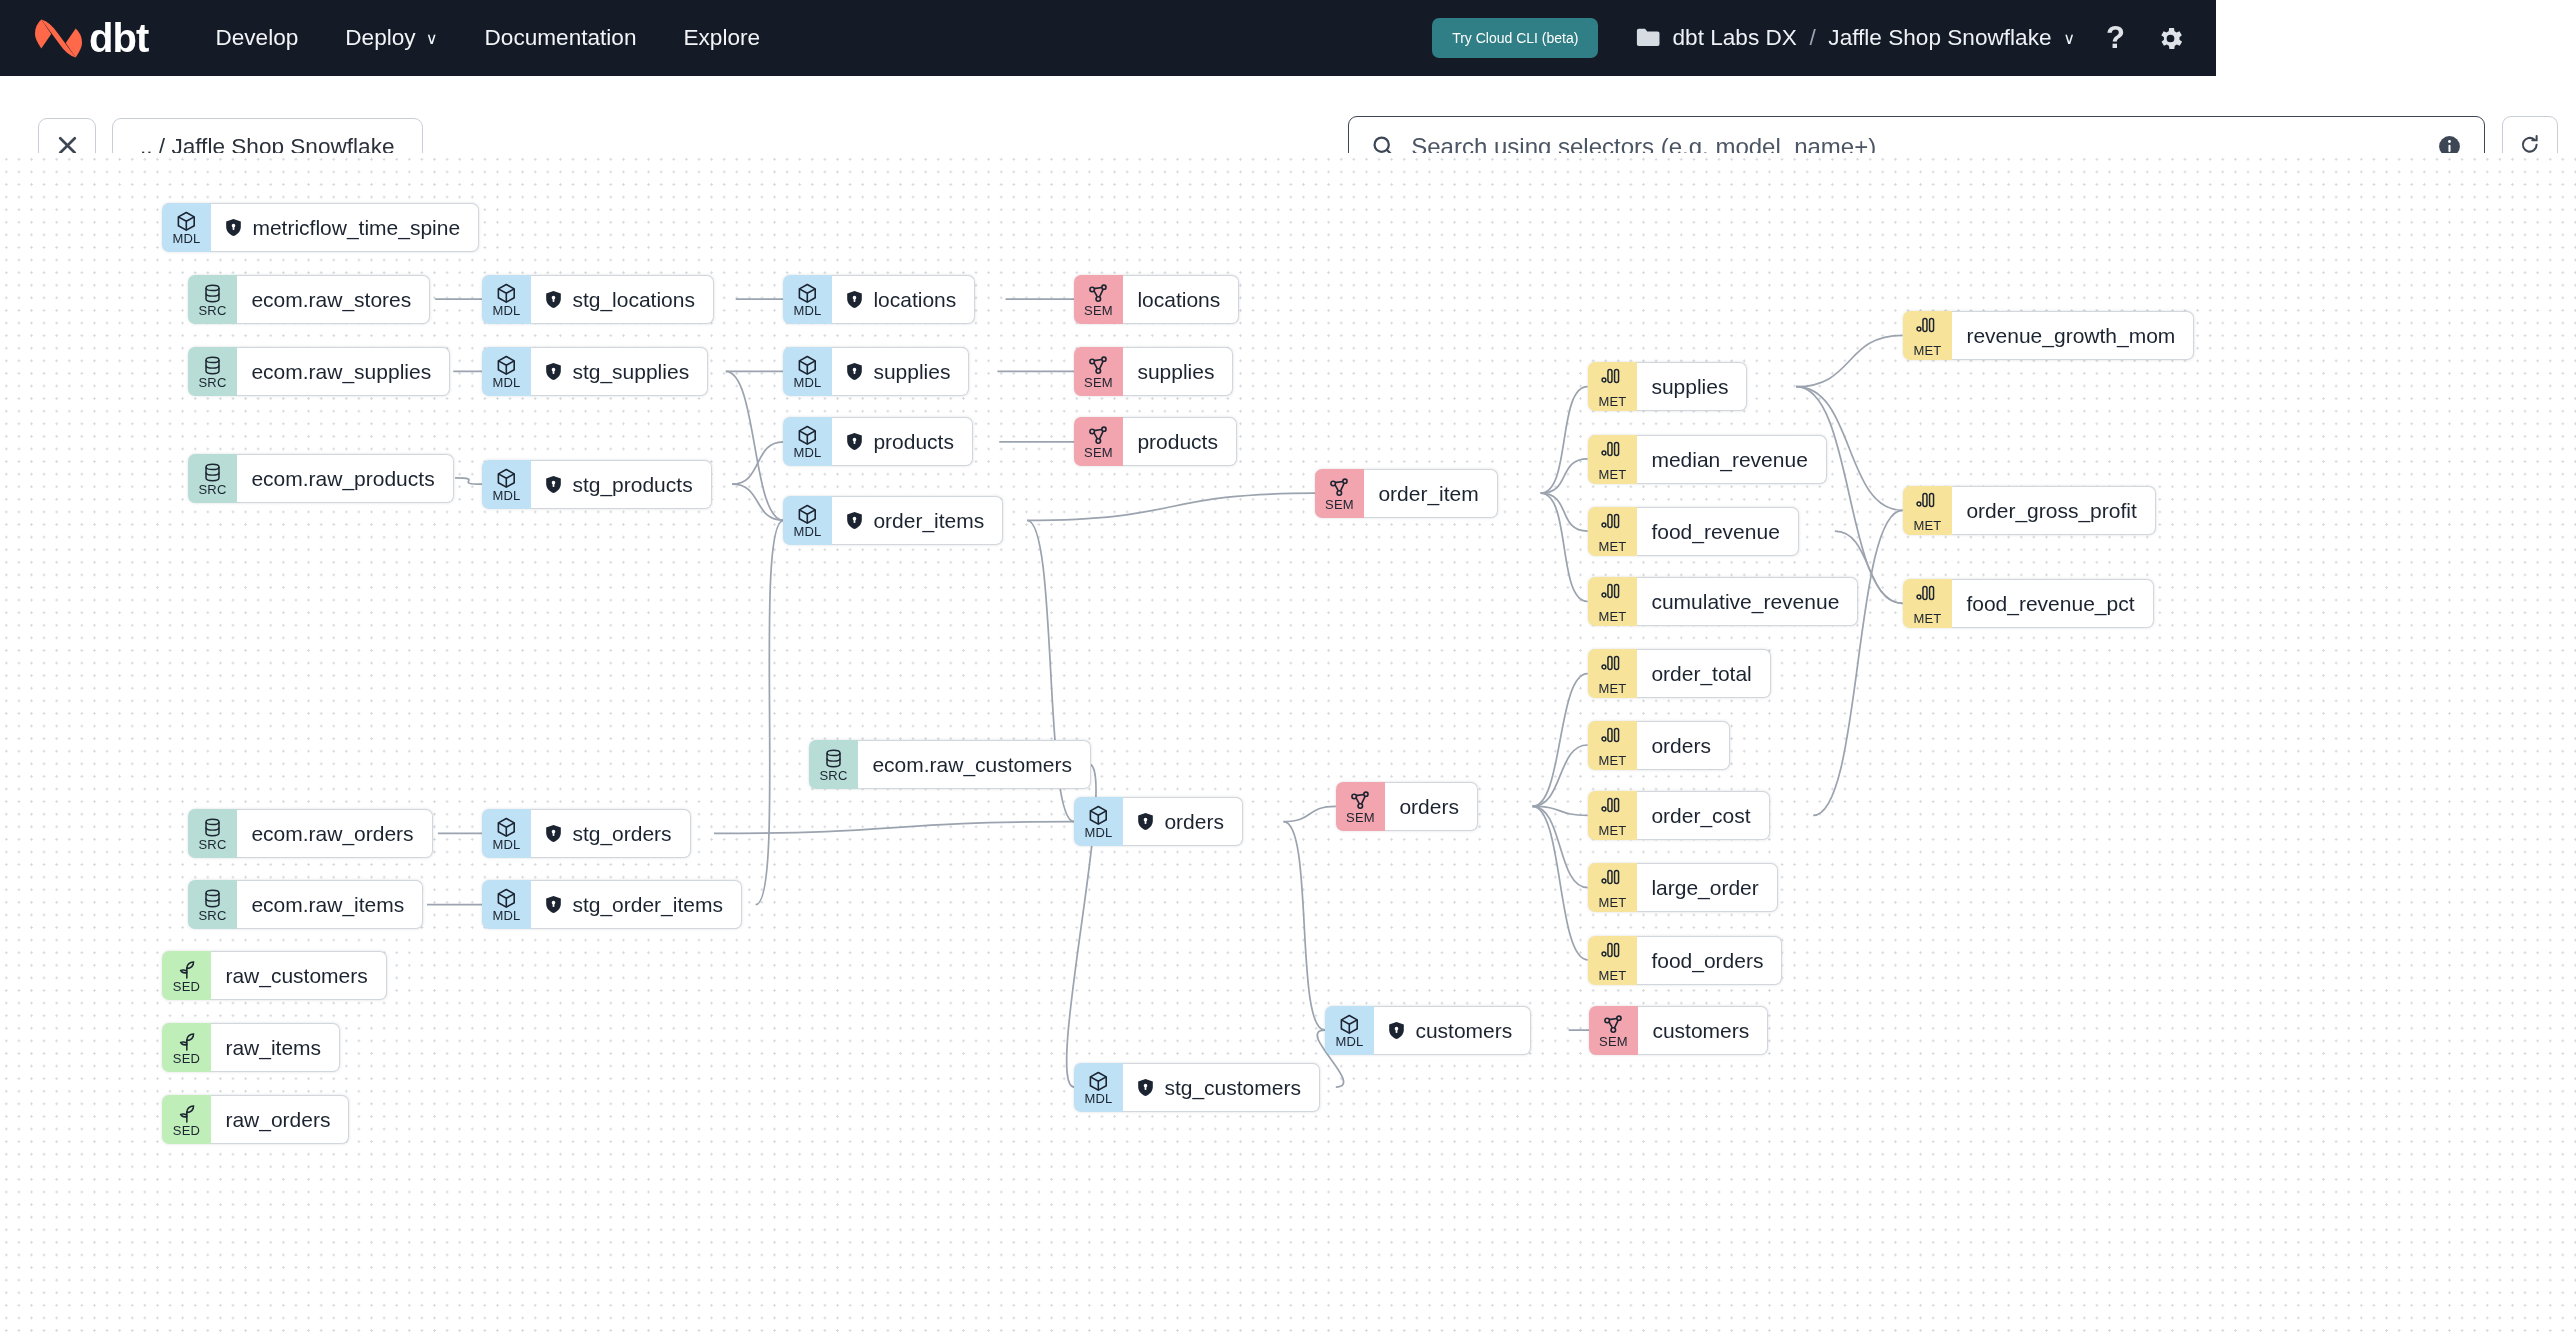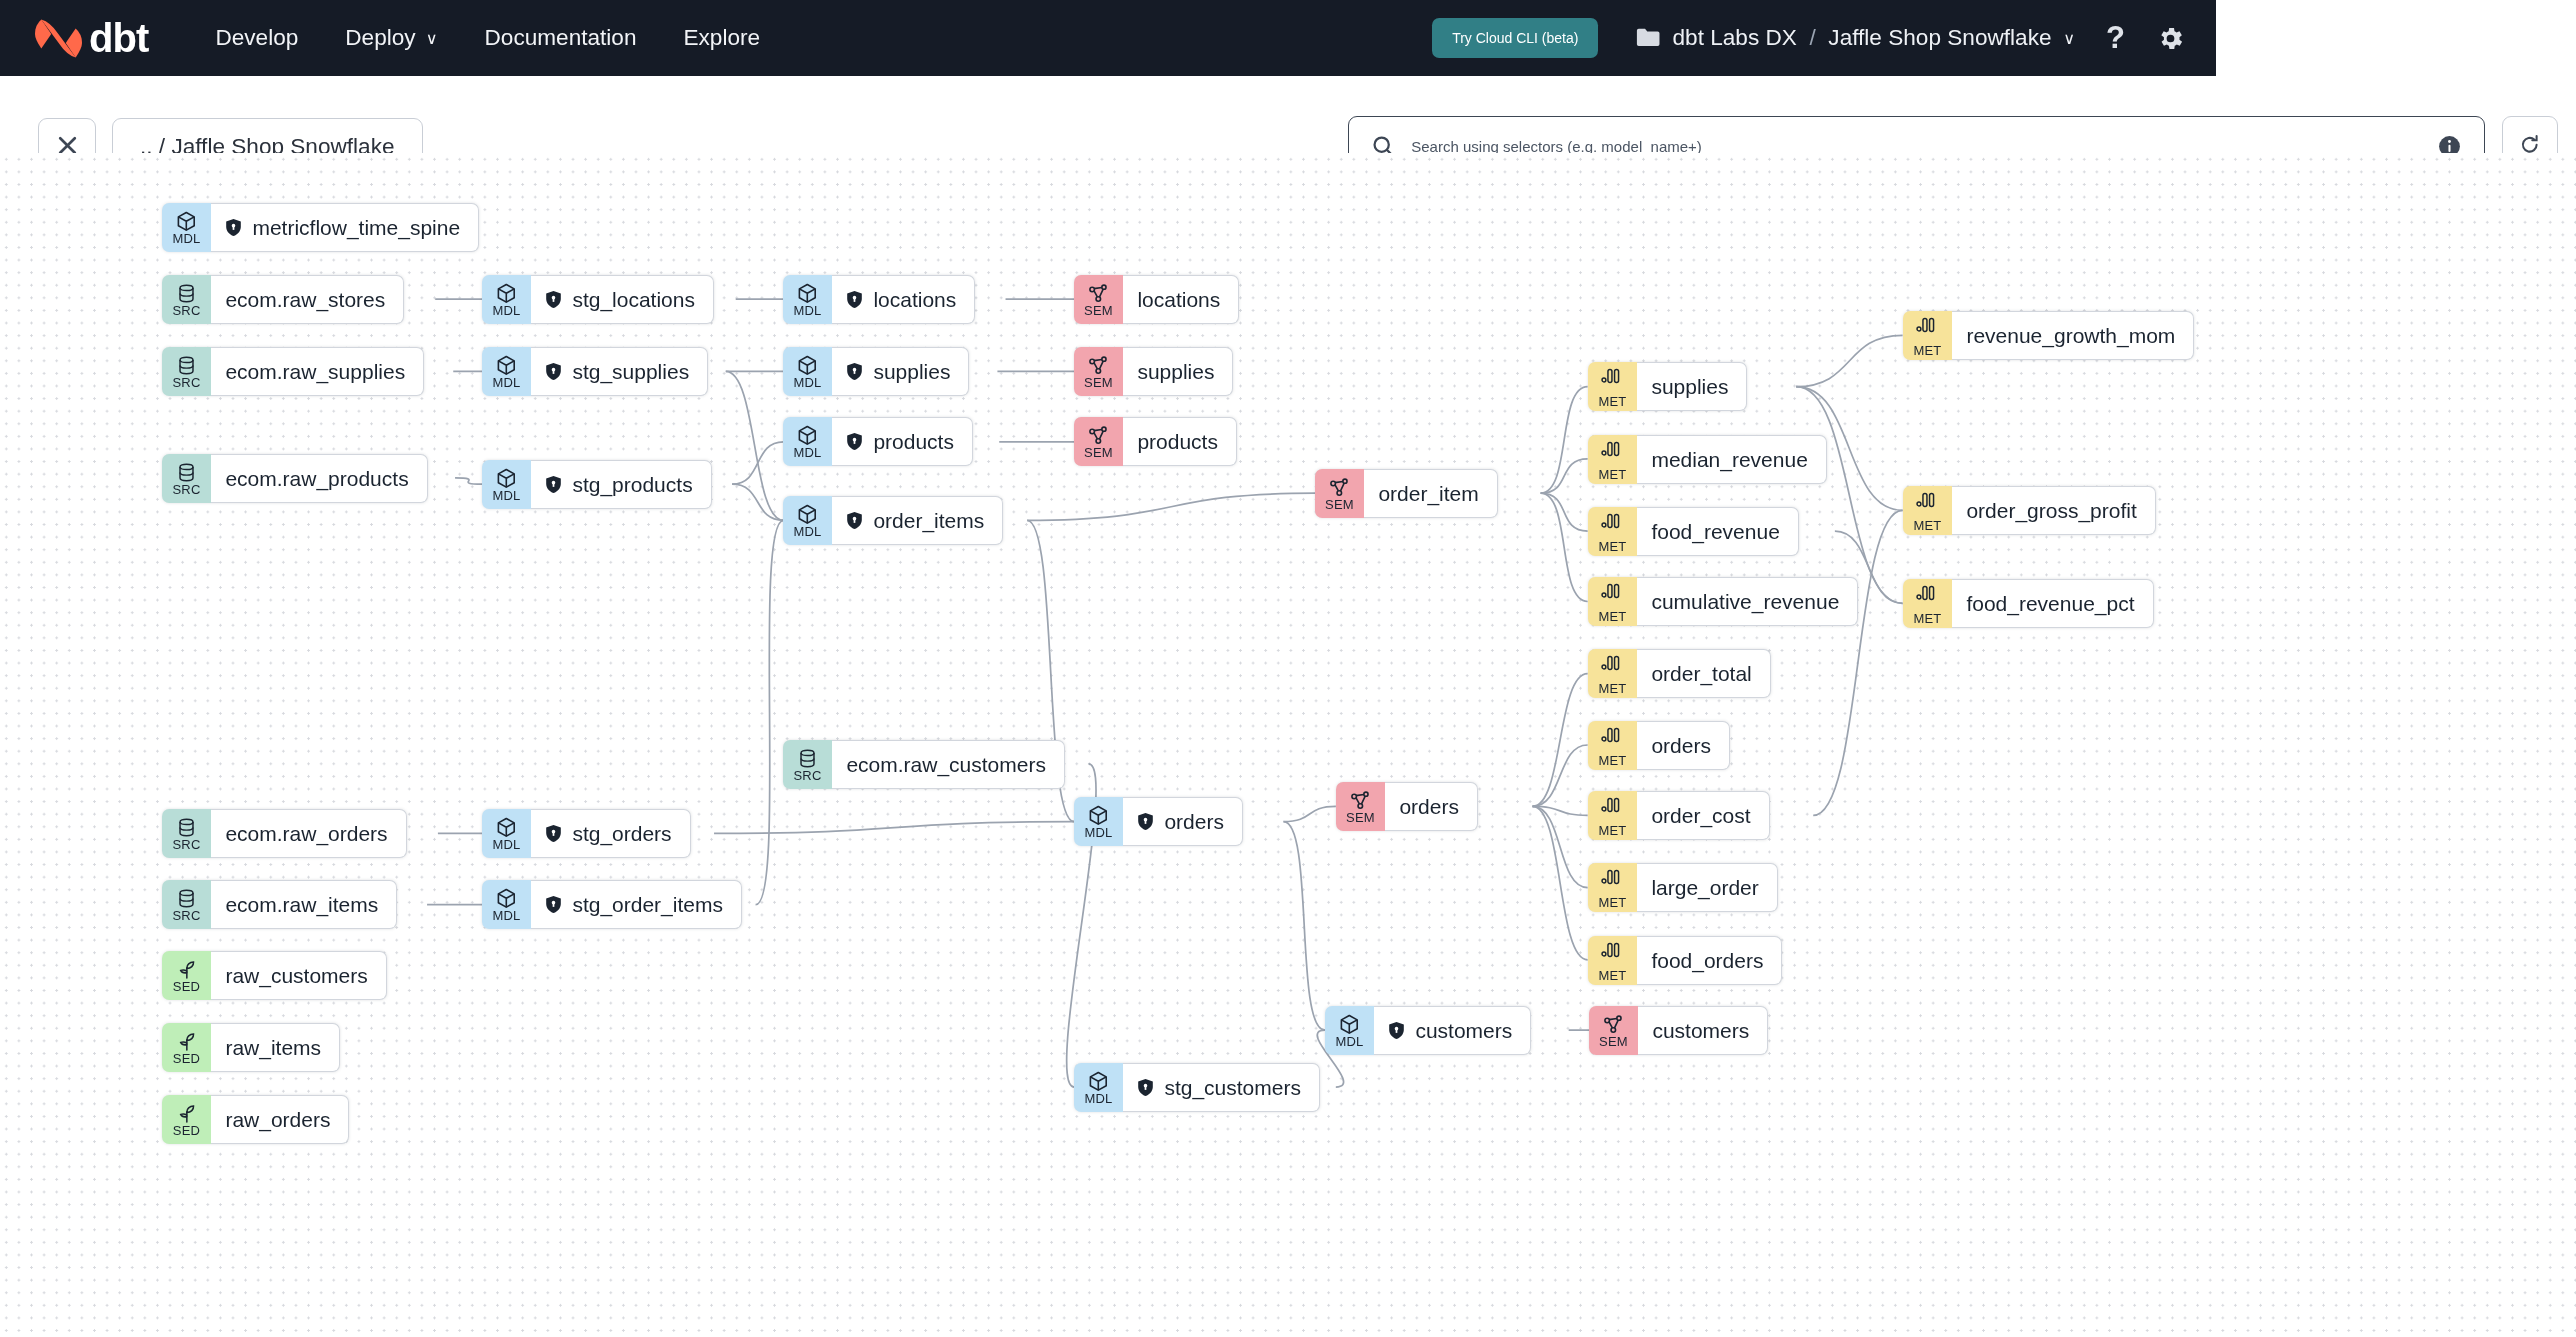--- a/index.html
+++ b/index.html
@@ -59,21 +59,21 @@
   #breadcrumb-pill {
     left: 112px; top: 42px; height: 58px; padding: 18px 27px;
     font-size: 22.6px; color: #2b313b; white-space: nowrap;
   }
   #search-box {
     position: absolute; left: 1348px; top: 40px; width: 1137px; height: 61px;
     background: #ffffff; border: 1.4px solid #3d4654; border-radius: 9px;
     display: flex; align-items: center; padding: 0 21.7px; cursor: text;
   }
   #search-box .s-icon { margin-right: 16.2px; display: flex; }
-  #search-box .s-ph { font-size: 15px; color: #4b5563; white-space: nowrap; }
+  #search-box .s-ph { font-size: 24px; color: #4b5563; white-space: nowrap; }
   #search-box .info-dot { margin-left: auto; display: flex; }
   #refresh-btn { left: 2502px; top: 40px; width: 56px; height: 61px; }
 
   
   .canvas {
     position: absolute; top: 153px; left: 0; width: 2576px; height: 1184px;
     background-color: #ffffff;
     background-image: radial-gradient(circle, #d7d9de 1.1px, transparent 1.2px);
     background-size: 12.6px 12.6px;
     overflow: hidden;
@@ -99,21 +99,21 @@
   }
   .node .body {
     background: #ffffff; border: 1.3px solid #d2d6dd; border-left: none;
     border-radius: 0 7.2px 7.2px 0; display: flex; align-items: center;
     padding: 0 18px 0 14.4px; white-space: nowrap;
   }
   .node .shield { margin-right: 10px; display: flex; align-items: center; }
   .node .nlabel { font-size: 21px; color: #1b2430; }
 
   .badge.mdl { background: #bfe1f6; }
-  .badge.src { background: #b8ddd7; }
+  .badge.src { background: #b8ddd7; margin-left: 26px; }
   .badge.sem { background: #f2a5ae; }
   .badge.met { background: #f7e39a; gap: 8px; }
   .badge.sed { background: #bfeeb8; }
 </style>
 </head>
 <body>
 
 <div class="topnav">
   <div class="logo-wrap">
     <span class="logo-mark">

